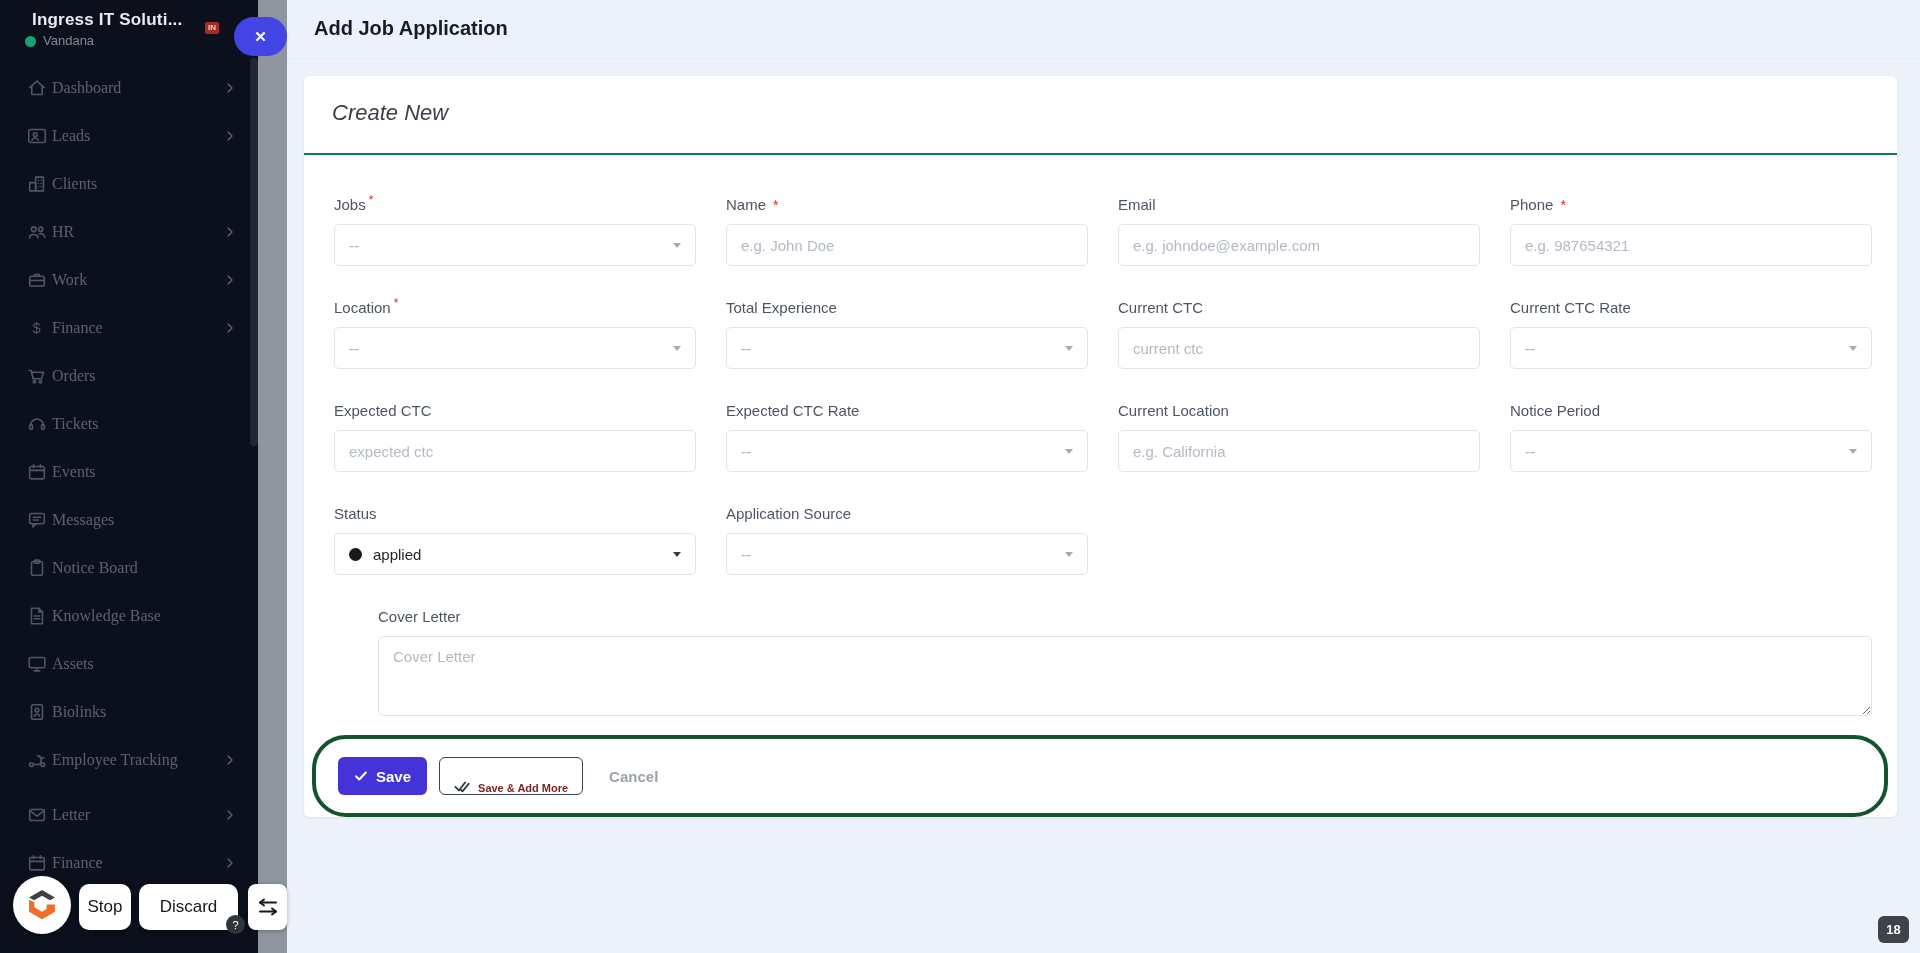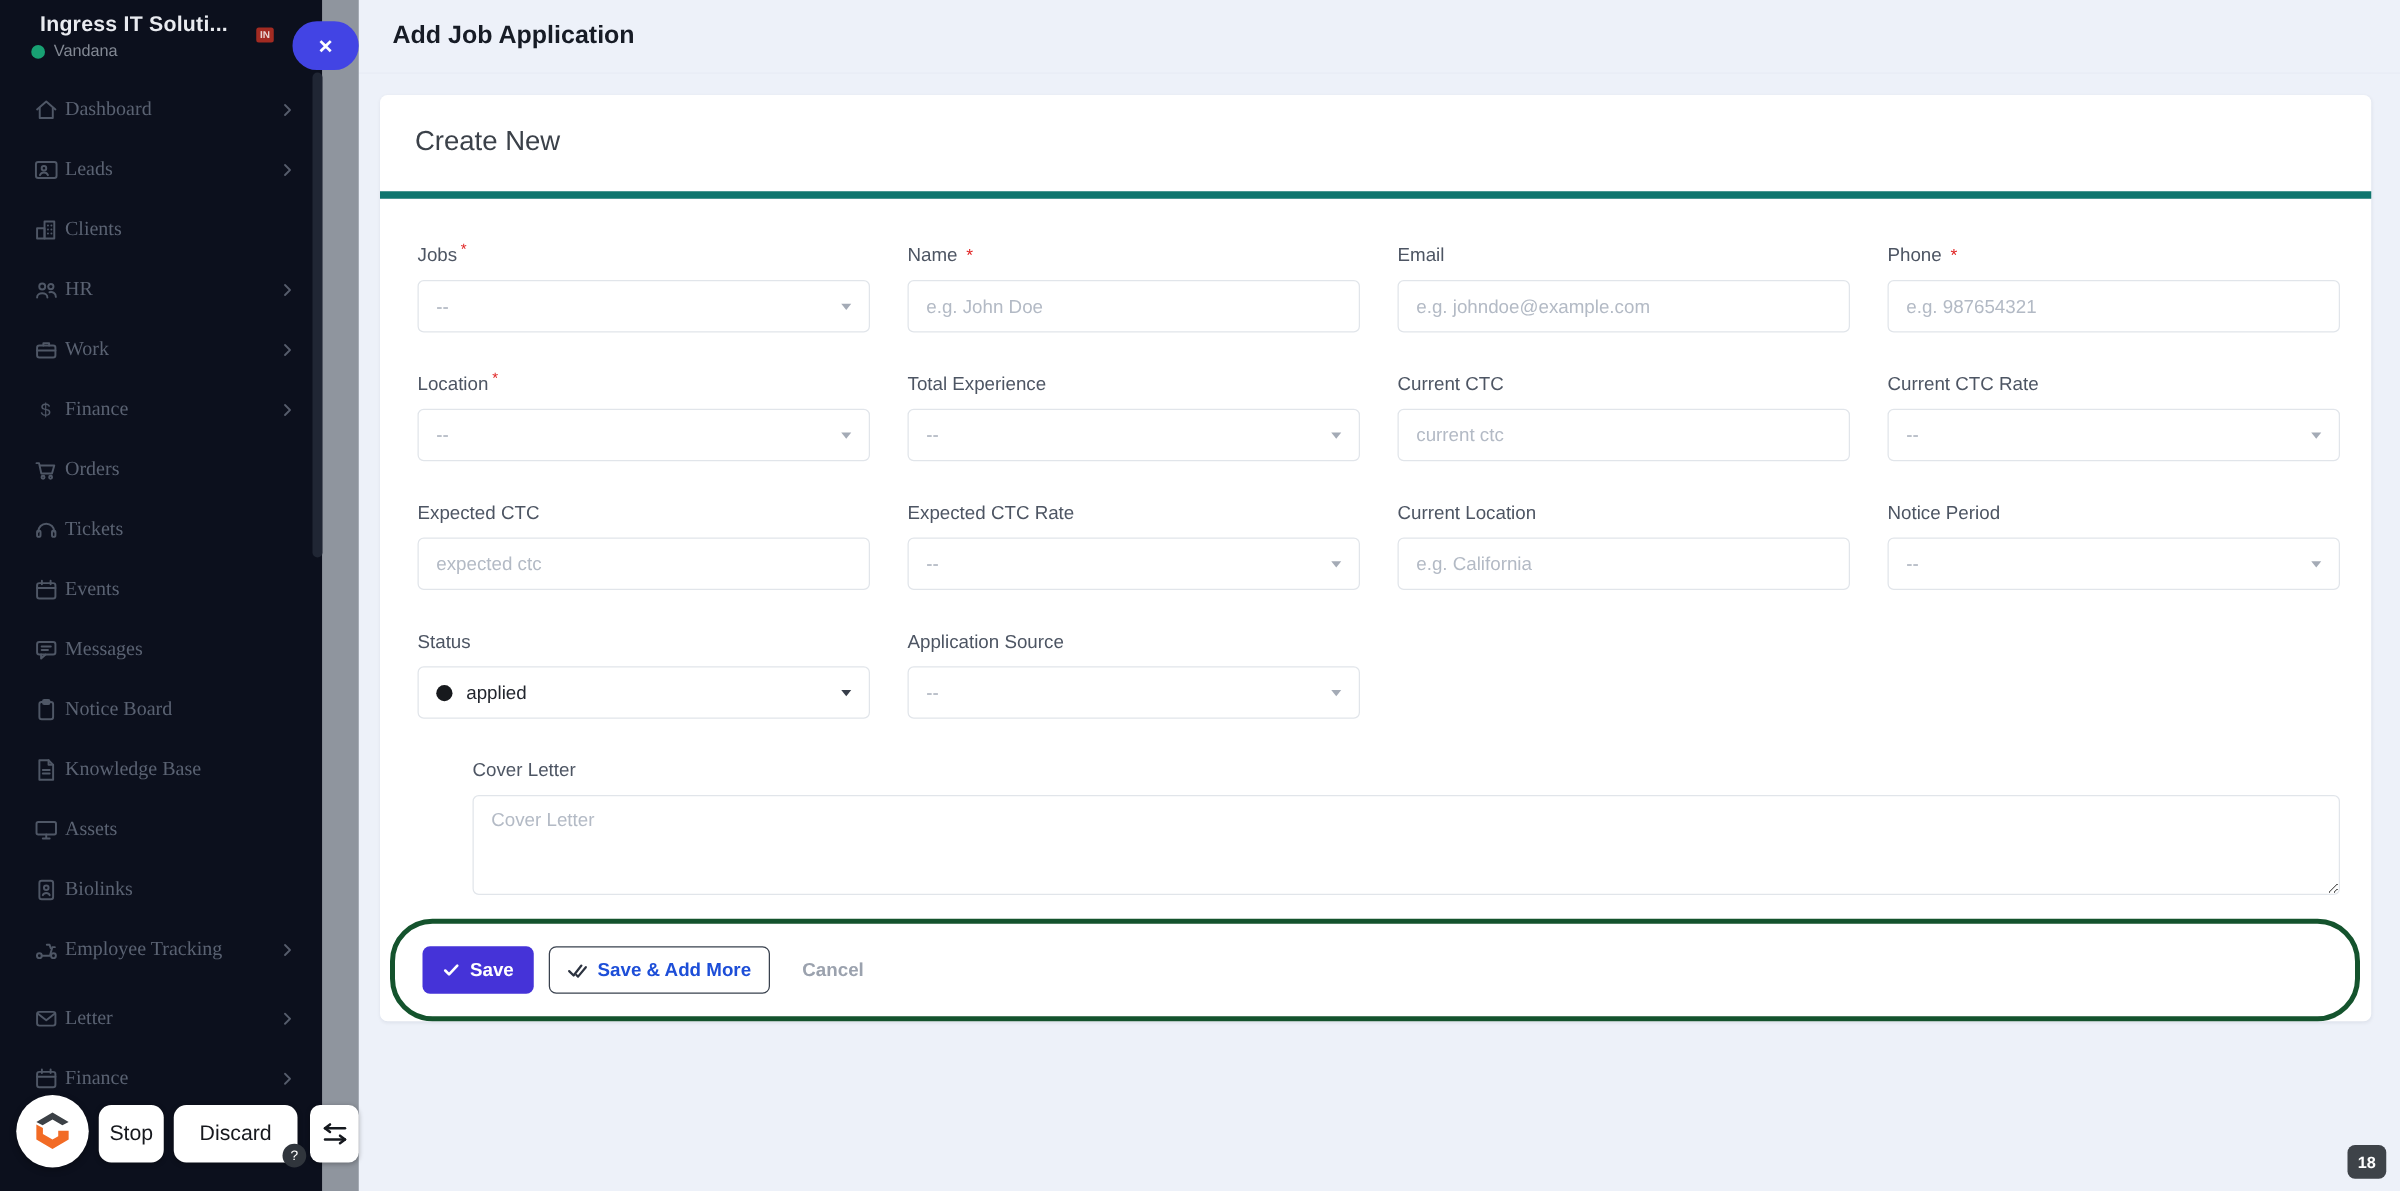--- a/index.html
+++ b/index.html
@@ -22,21 +22,21 @@
   .scroll-thumb{position:absolute;left:250px;top:58px;width:8px;height:388px;background:#202634;border-radius:4px;z-index:3;}
   .gray-strip{position:absolute;left:258px;top:0;width:29px;height:953px;background:#8f959e;z-index:2;}
   .close-pill{position:absolute;left:234px;top:17px;width:53px;height:39px;background:#4244e4;border-radius:20px;z-index:4;
     display:flex;align-items:center;justify-content:center;color:#fff;font-size:15px;font-weight:bold;cursor:pointer;}
   
   .content{position:absolute;left:287px;top:0;width:1633px;height:953px;}
   .topbar{position:absolute;left:0;top:0;width:100%;height:58px;border-bottom:1px solid #e7ebf5;}
   .page-title{position:absolute;left:27px;top:17px;font-size:20px;font-weight:bold;color:#171c26;}
   .card{position:absolute;left:17px;top:76px;width:1593px;height:741px;background:#fff;border-radius:6px;
     box-shadow:0 1px 3px rgba(20,30,60,0.07);}
-  .card-header{position:relative;height:77px;border-bottom:6px solid #0f766e;}
+  .card-header{position:relative;height:77px;border-bottom:2px solid #0f766e;font-style:italic;}
   .card-title{position:absolute;left:28px;top:24px;font-size:22px;color:#3b4149;}
   
   .form{position:absolute;left:30px;top:120px;width:1538px;display:grid;grid-template-columns:repeat(4,1fr);column-gap:30px;}
   .field{margin-bottom:33px;}
   .f-label{font-size:15px;color:#4d5563;height:20px;margin-bottom:8px;position:relative;}
   .star-sup{color:#e02424;font-size:12px;position:relative;top:-6px;left:3px;}
   .star-inline{color:#e02424;font-size:14px;margin-left:7px;}
   .f-box{box-sizing:border-box;height:42px;border:1px solid #e1e5ea;border-radius:5px;background:#fff;
     display:flex;align-items:center;padding:0 14px;position:relative;}
   .f-select{cursor:pointer;}
@@ -50,22 +50,22 @@
   .cover-block{grid-column:1 / -1;margin-bottom:0;padding-left:44px;}
   textarea.f-area{box-sizing:border-box;width:100%;height:80px;border:1px solid #e1e5ea;border-radius:5px;
     padding:11px 14px;font-family:"Liberation Sans",sans-serif;font-size:15px;color:#22262e;outline:none;resize:both;}
   textarea.f-area::placeholder{color:#b3bac5;opacity:1;}
   
   .footer-highlight{position:absolute;left:8px;right:9px;top:659px;height:74px;border:4px solid #14532d;border-radius:34px;background:#fff;font-weight:bold;}
   .footer-buttons{position:absolute;left:22px;top:18px;display:flex;align-items:center;}
   .btn-save{display:flex;align-items:center;gap:8px;height:38px;padding:0 16px;background:#4533d8;border-radius:6px;
     color:#fff;font-size:15px;cursor:pointer;}
   .btn-save svg{width:14px;height:14px;}
-  .btn-savemore{display:flex;align-items:center;gap:8px;height:38px;padding:0 14px;background:#fff;border:1px solid #39414e;
-    border-radius:6px;color:#1d4ed8;font-size:15px;margin-left:12px;cursor:pointer;box-sizing:border-box;}
+  .btn-savemore{display:flex;align-items:flex-end;gap:8px;height:38px;padding:0 14px;background:#fff;border:1px solid #39414e;
+    border-radius:6px;color:#7f1d1d;font-size:11px;margin-left:12px;cursor:pointer;box-sizing:border-box;}
   .btn-savemore svg{width:16px;height:16px;}
   .btn-cancel{margin-left:26px;color:#9ba2ae;font-size:15px;cursor:pointer;}
   
   .logo-circle{position:absolute;left:13px;top:876px;width:58px;height:58px;border-radius:50%;background:#fff;
     box-shadow:0 2px 6px rgba(0,0,0,.3);z-index:6;display:flex;align-items:center;justify-content:center;cursor:pointer;}
   .ovl-btn{position:absolute;top:884px;height:46px;background:#fff;border-radius:10px;box-shadow:0 1px 4px rgba(0,0,0,.28);
     display:flex;align-items:center;justify-content:center;font-size:17px;color:#16181d;z-index:6;cursor:pointer;}
   .btn-stop{left:79px;width:52px;}
   .btn-discard{left:139px;width:99px;}
   .btn-swap{left:248px;width:39px;border-radius:8px;}

